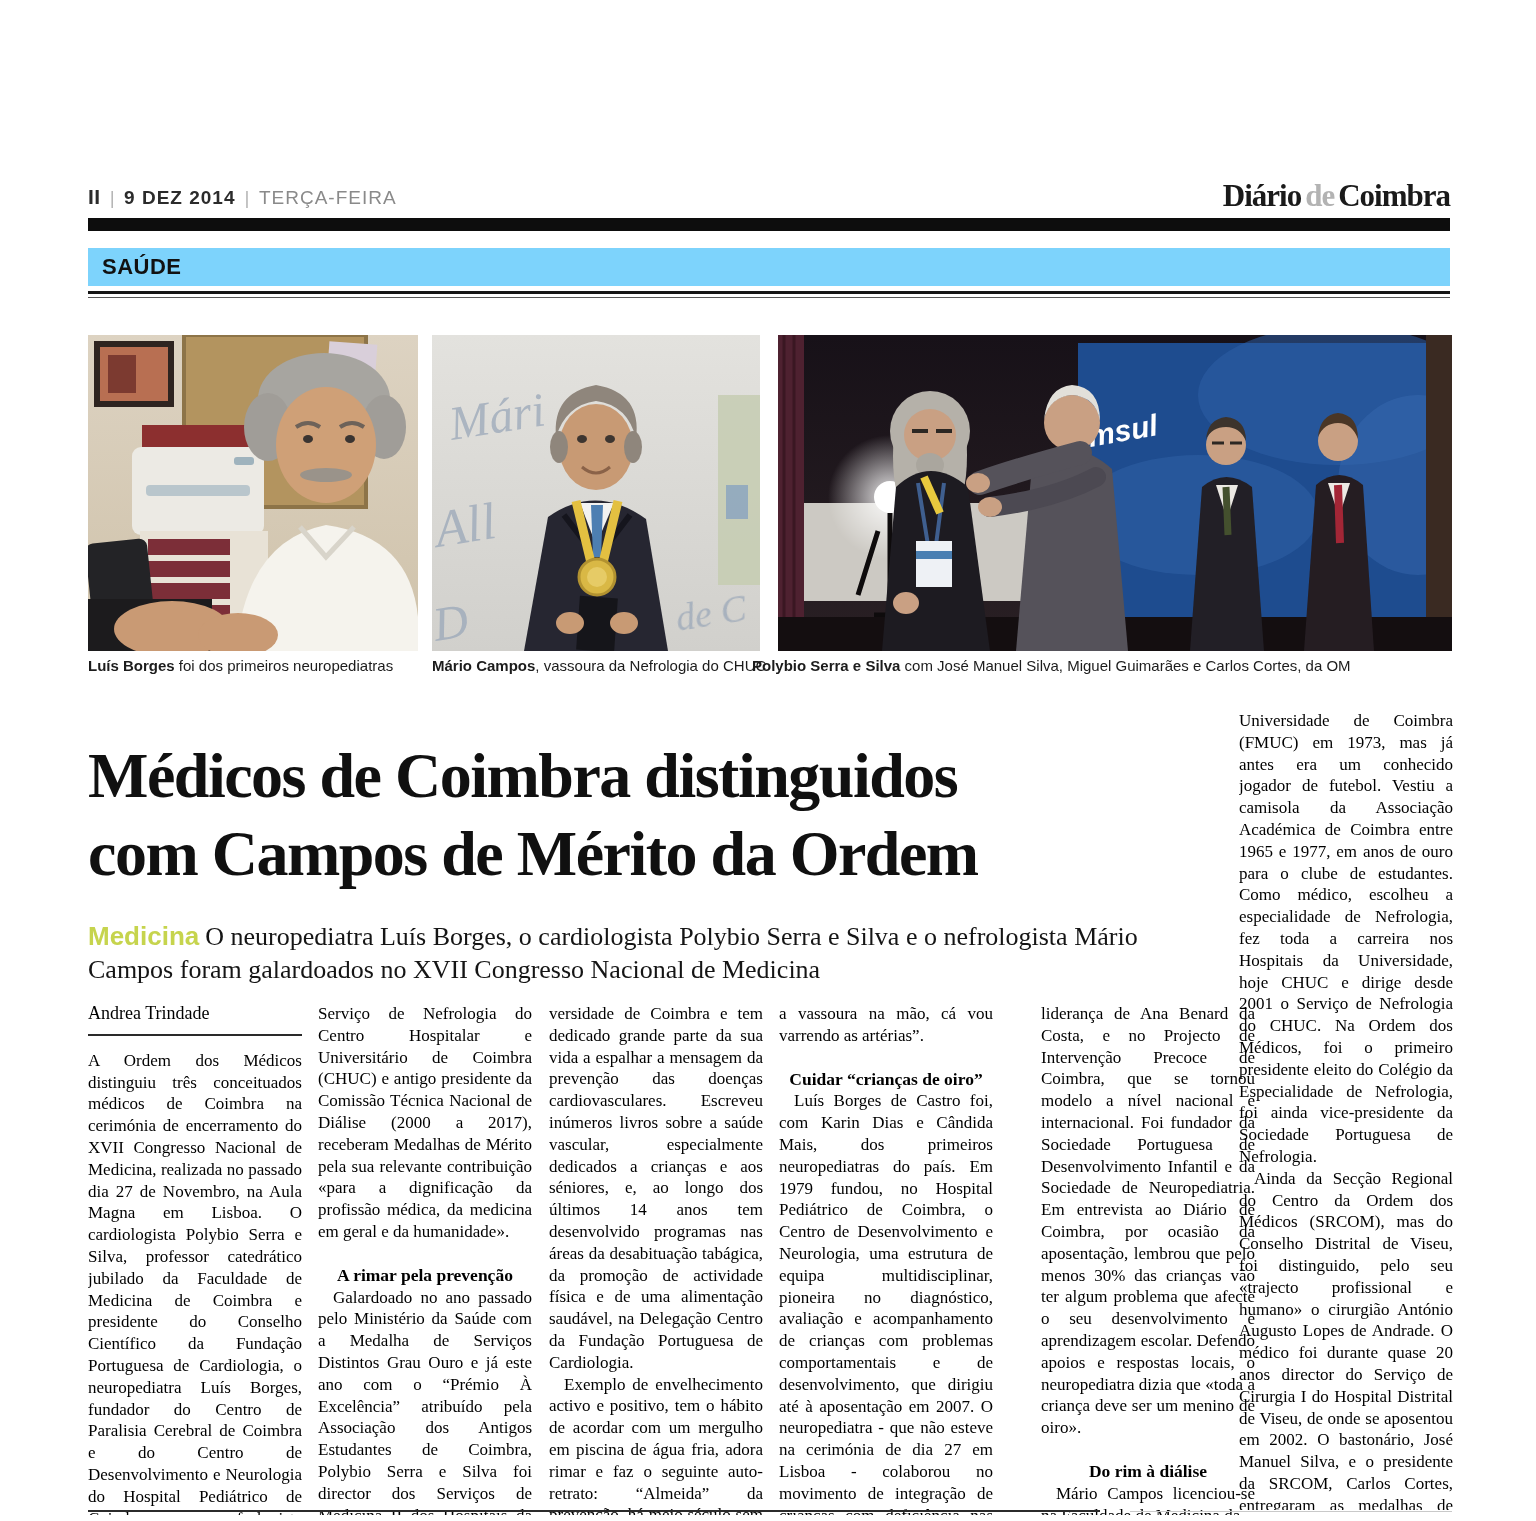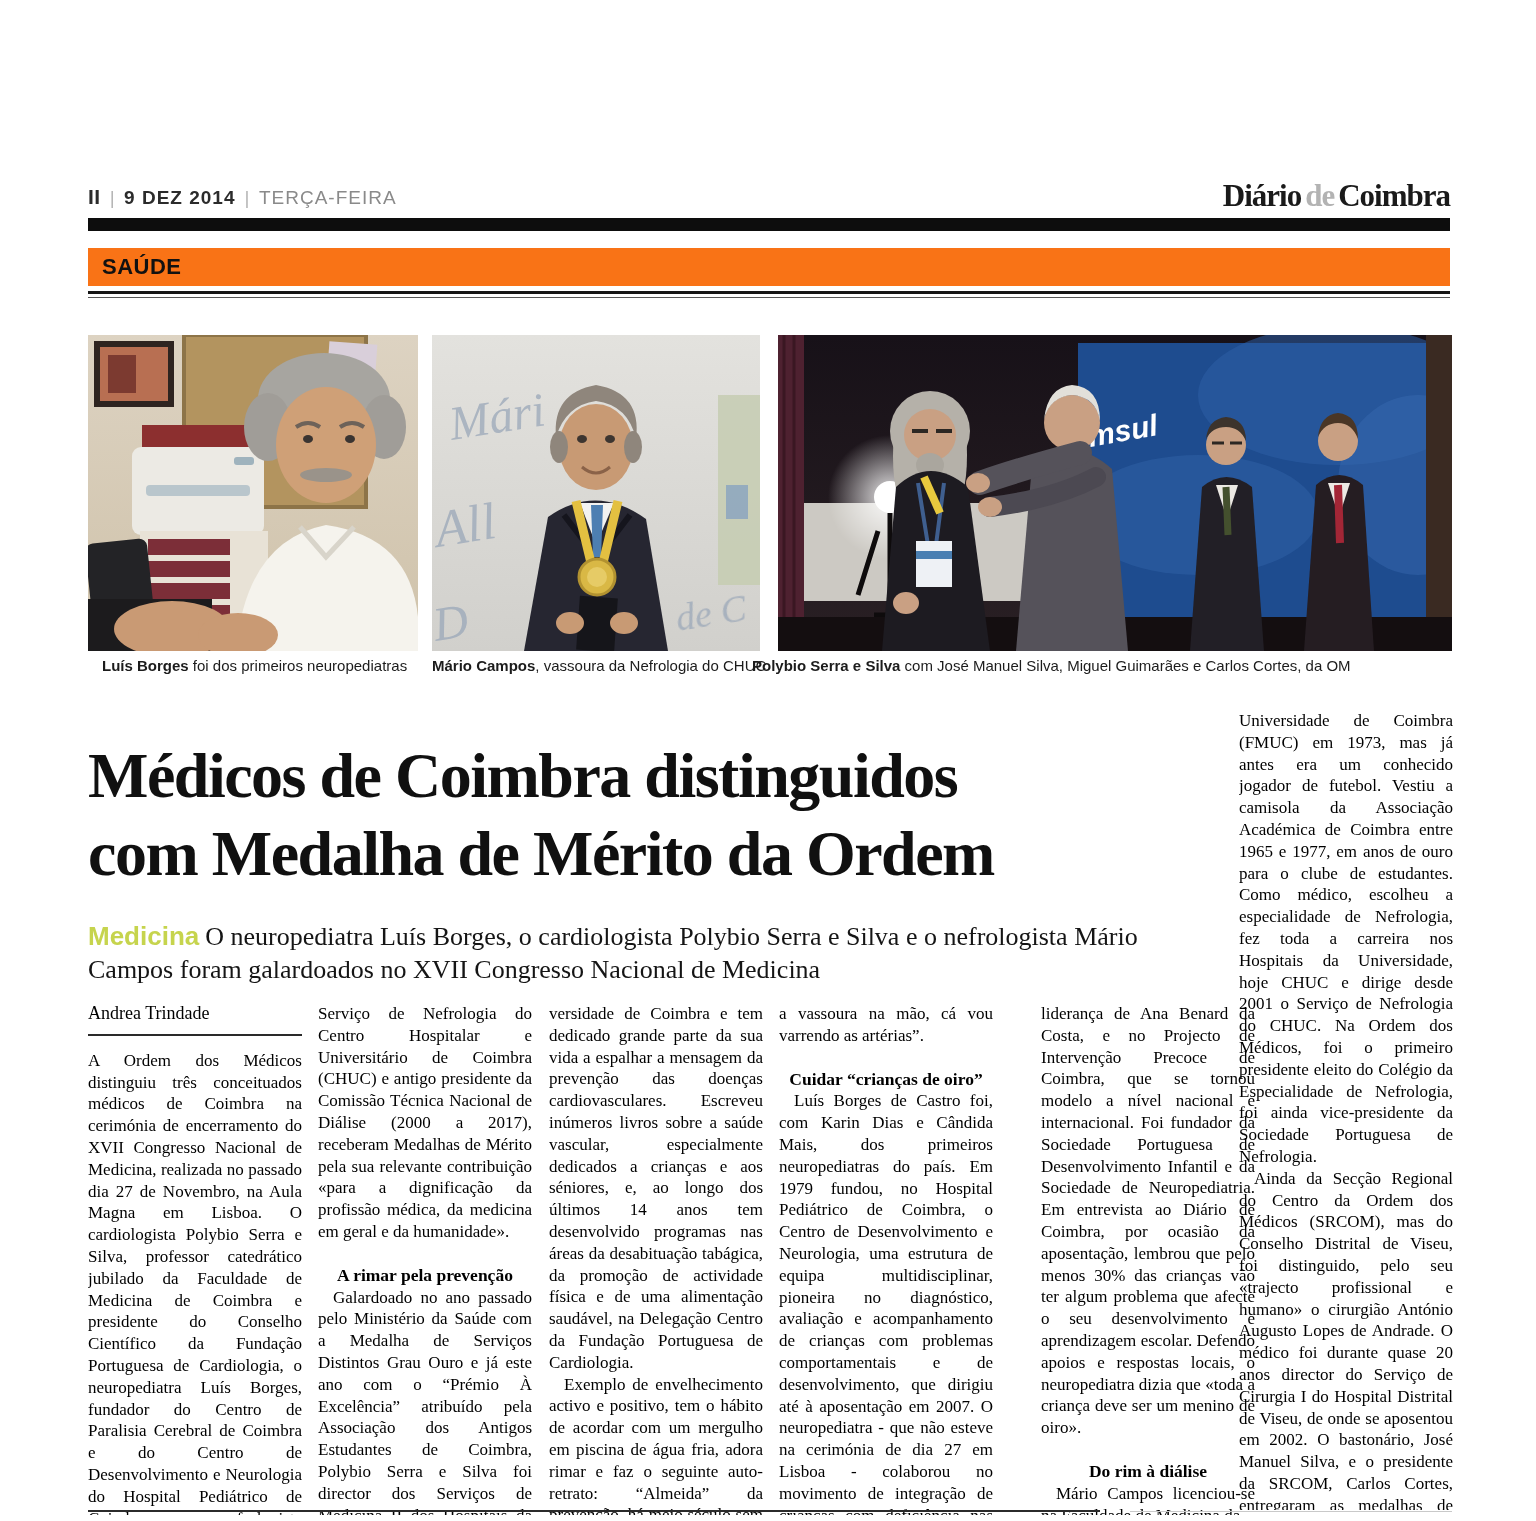--- a/index.html
+++ b/index.html
@@ -12,35 +12,35 @@
   .dateline .pgmark{font-weight:bold;font-size:21px;}
   .dateline .sep{color:#b5b5b5;padding:0 9px;font-weight:300;}
   .dateline .date{font-weight:600;letter-spacing:1px;}
   .dateline .weekday{color:#8a8a8a;letter-spacing:1px;}
   .masthead{position:absolute;right:86px;top:178px;font-family:"Liberation Serif",serif;
             font-weight:bold;font-size:31px;letter-spacing:-1px;white-space:nowrap;}
   .masthead .de{color:#b3b3b3;padding:0 4px;}
   .black-bar{position:absolute;left:88px;top:218px;width:1362px;height:13px;background:#0d0d0d;}
 
   
-  .section-band{position:absolute;left:88px;top:248px;width:1362px;height:38px;background:#f97316;}
+  .section-band{position:absolute;left:88px;top:248px;width:1362px;height:38px;background:#7dd3fc;}
   .section-band span{display:inline-block;padding-left:14px;line-height:38px;
       font-family:"Liberation Sans",sans-serif;font-weight:bold;font-size:22px;letter-spacing:.5px;color:#111;}
   .thick-thin{position:absolute;left:88px;top:291px;width:1362px;height:3px;
       border-top:3px solid #161616;border-bottom:1px solid #555;}
 
   
   .photo{position:absolute;top:335px;height:316px;overflow:hidden;background:#ccc;}
   .photo svg{display:block;}
   #photo1{left:88px;width:330px;}
   #photo2{left:432px;width:328px;}
   #photo3{left:778px;width:674px;}
   .caption{position:absolute;top:657px;font-family:"Liberation Sans",sans-serif;font-size:15px;color:#1c1c1c;white-space:nowrap;}
   .caption b{font-weight:bold;}
-  #cap1{left:88px;margin-left:14px;} #cap2{left:432px;} #cap3{left:752px;}
+  #cap1{left:88px;} #cap2{left:432px;} #cap3{left:752px;}
 
   
   .headline{position:absolute;left:88px;top:694px;width:1145px;
       font-family:"Liberation Serif",serif;font-weight:bold;font-size:64px;line-height:78px;
       letter-spacing:-1.5px;color:#101010;}
   .lead{position:absolute;left:88px;top:920px;width:1135px;
       font-family:"Liberation Serif",serif;font-size:26px;line-height:33px;color:#151515;}
   .lead .kicker{font-family:"Liberation Sans",sans-serif;font-weight:bold;color:#c6d44d;padding-right:6px;}
 
   
@@ -219,21 +219,21 @@
   <div class="caption" id="cap1">
     <b>Luís Borges</b><span> foi dos primeiros neuropediatras</span>
   </div>
   <div class="caption" id="cap2">
     <b>Mário Campos</b><span>, vassoura da Nefrologia do CHUC</span>
   </div>
   <div class="caption" id="cap3">
     <b>Polybio Serra e Silva</b><span> com José Manuel Silva, Miguel Guimarães e Carlos Cortes, da OM</span>
   </div>
 
-  <h1 class="headline"><span>Médicos de Coimbra distinguidos</span><br><span>com Medalha de Mérito da Ordem</span></h1>
+  <h1 class="headline"><span>Médicos de Coimbra distinguidos</span><br><span>com Campos de Mérito da Ordem</span></h1>
 
   <div class="lead">
     <span class="kicker">Medicina</span><span>O neuropediatra Luís Borges, o cardiologista Polybio Serra e Silva e o nefrologista Mário Campos foram galardoados no XVII Congresso Nacional de Medicina</span>
   </div>
 
   <div class="bodycol" id="col1">
     <div class="byline">Andrea Trindade</div>
     <hr class="byline-rule">
     <p class="para">A Ordem dos Médicos distinguiu três conceituados médicos de Coimbra na cerimónia de encerramento do XVII Congresso Nacional de Medicina, realizada no passado dia 27 de Novembro, na Aula Magna em Lisboa. O cardiologista Polybio Serra e Silva, professor catedrático jubilado da Faculdade de Medicina de Coimbra e presidente do Conselho Científico da Fundação Portuguesa de Cardiologia, o neuropediatra Luís Borges, fundador do Centro de Paralisia Cerebral de Coimbra e do Centro de Desenvolvimento e Neurologia do Hospital Pediátrico de Coimbra, e o nefrologista Mário Campos, actual director do</p>
   </div>

